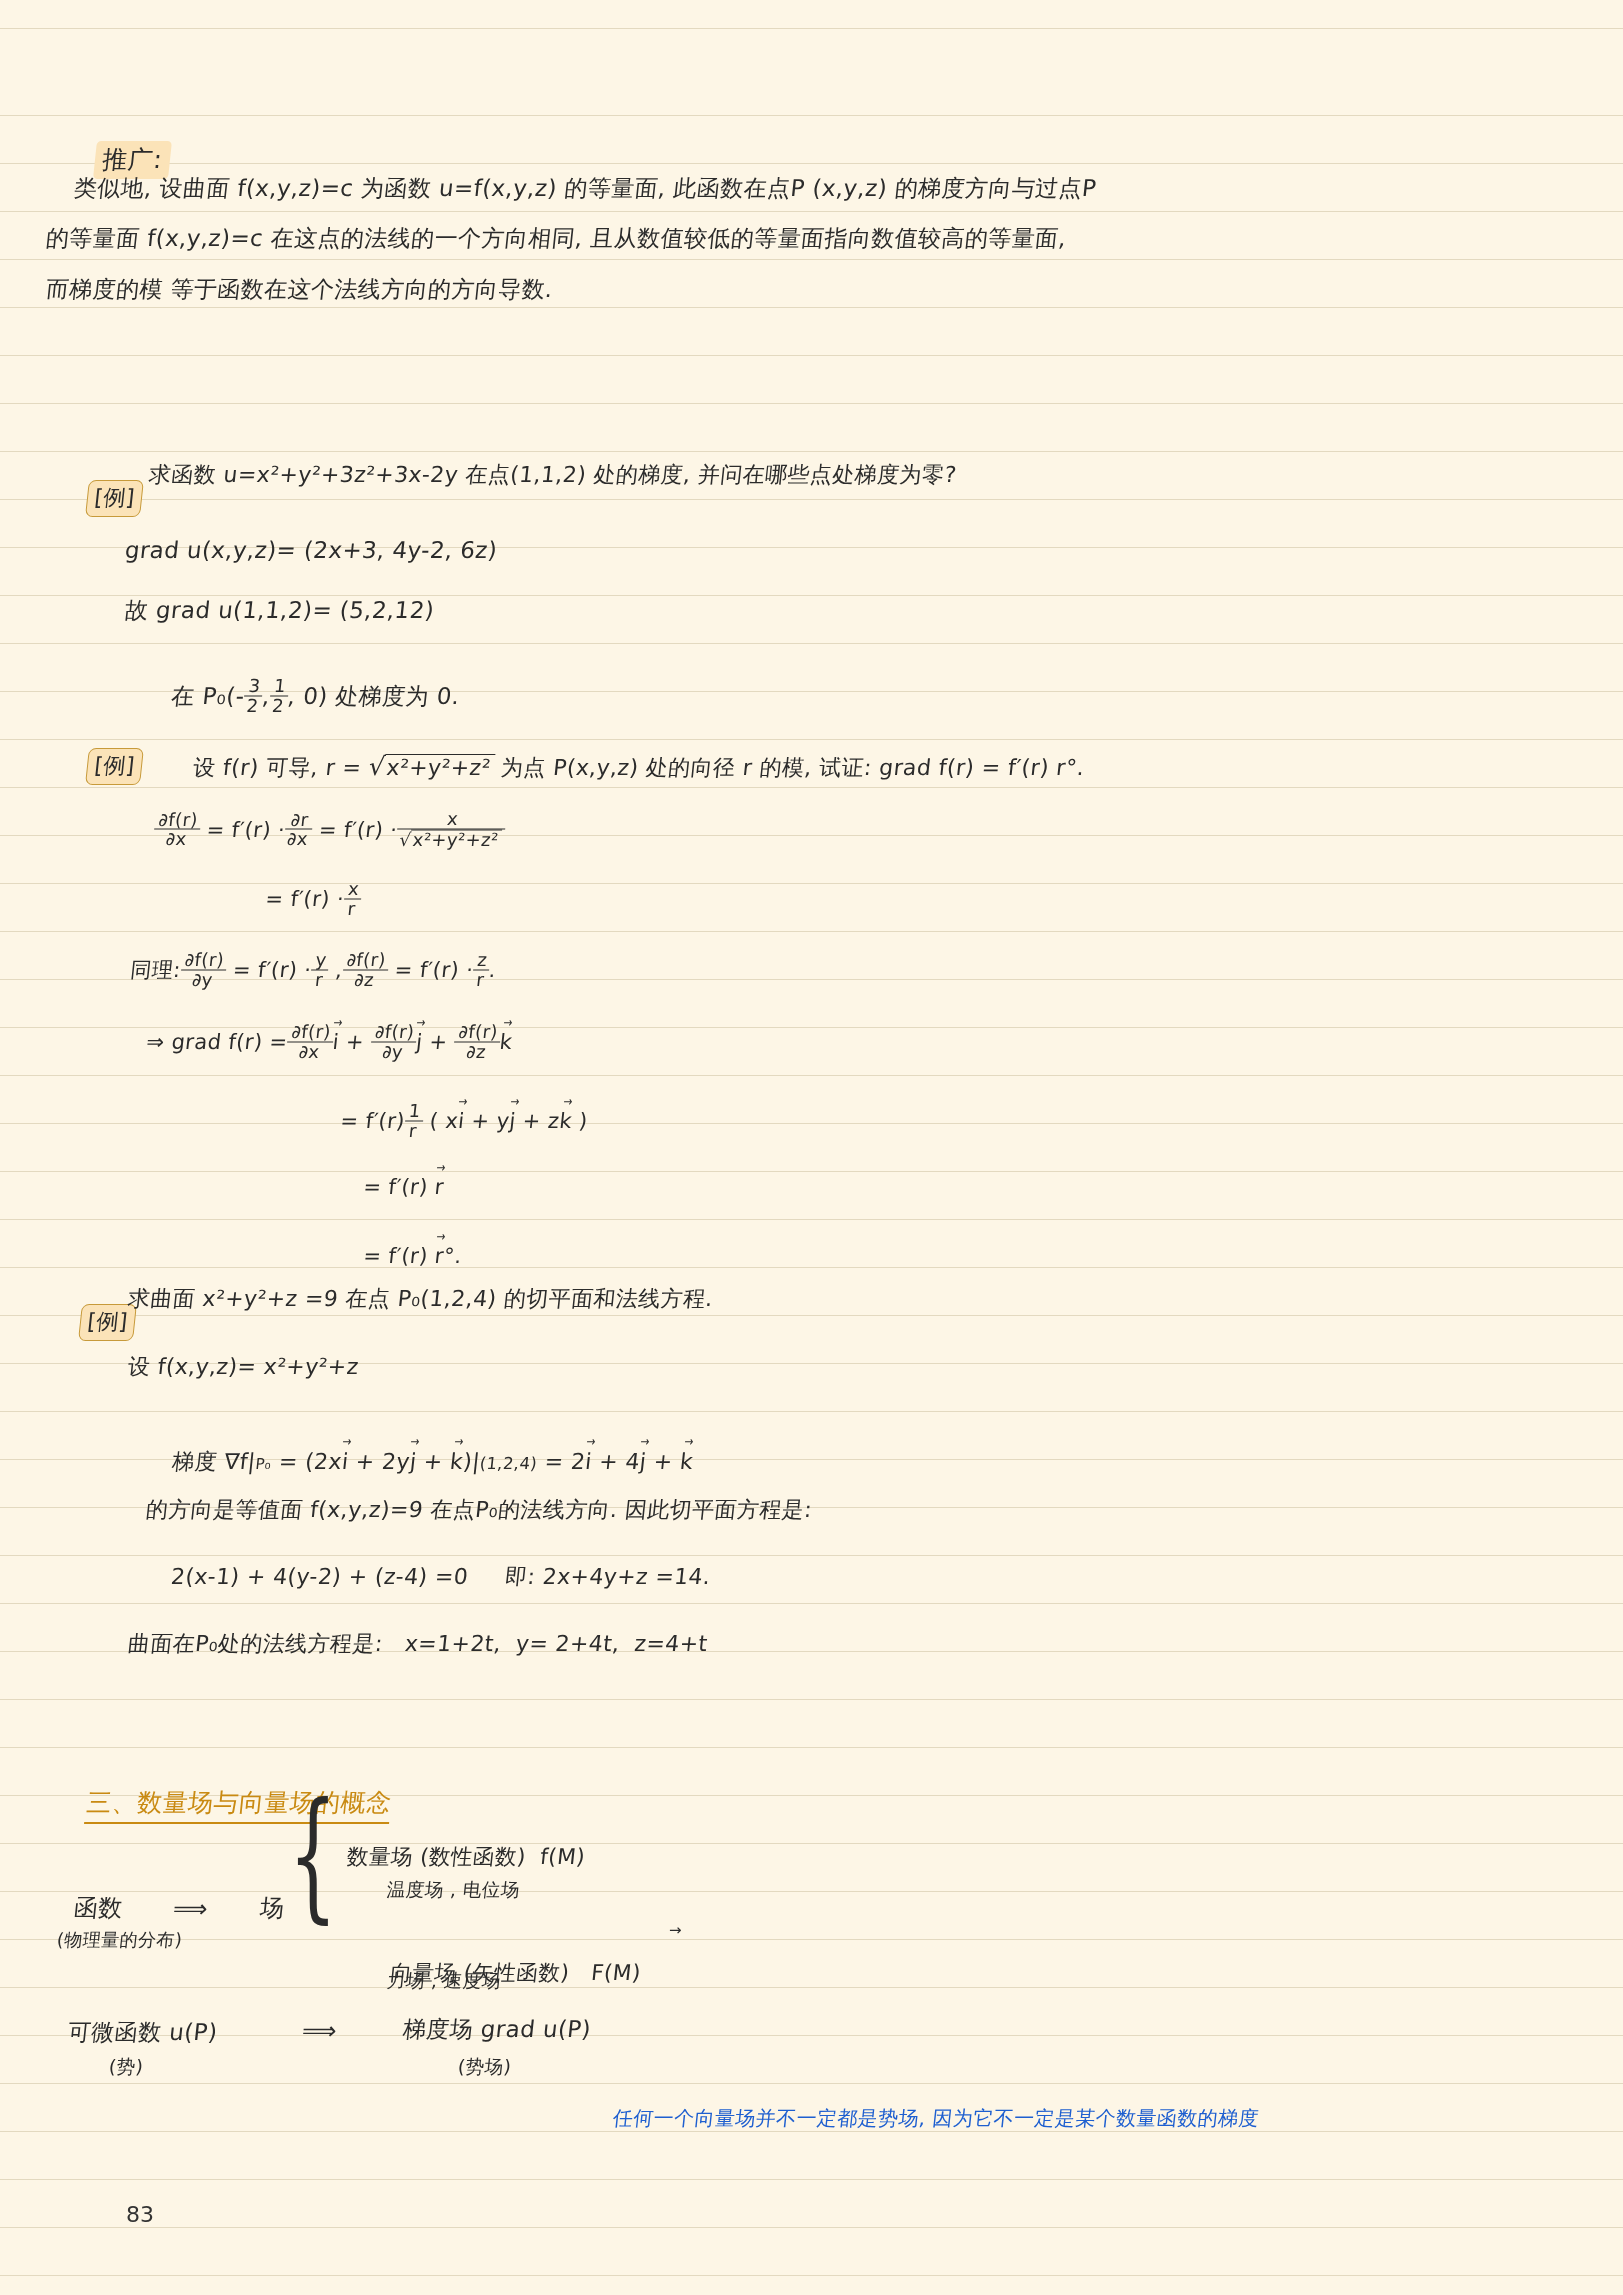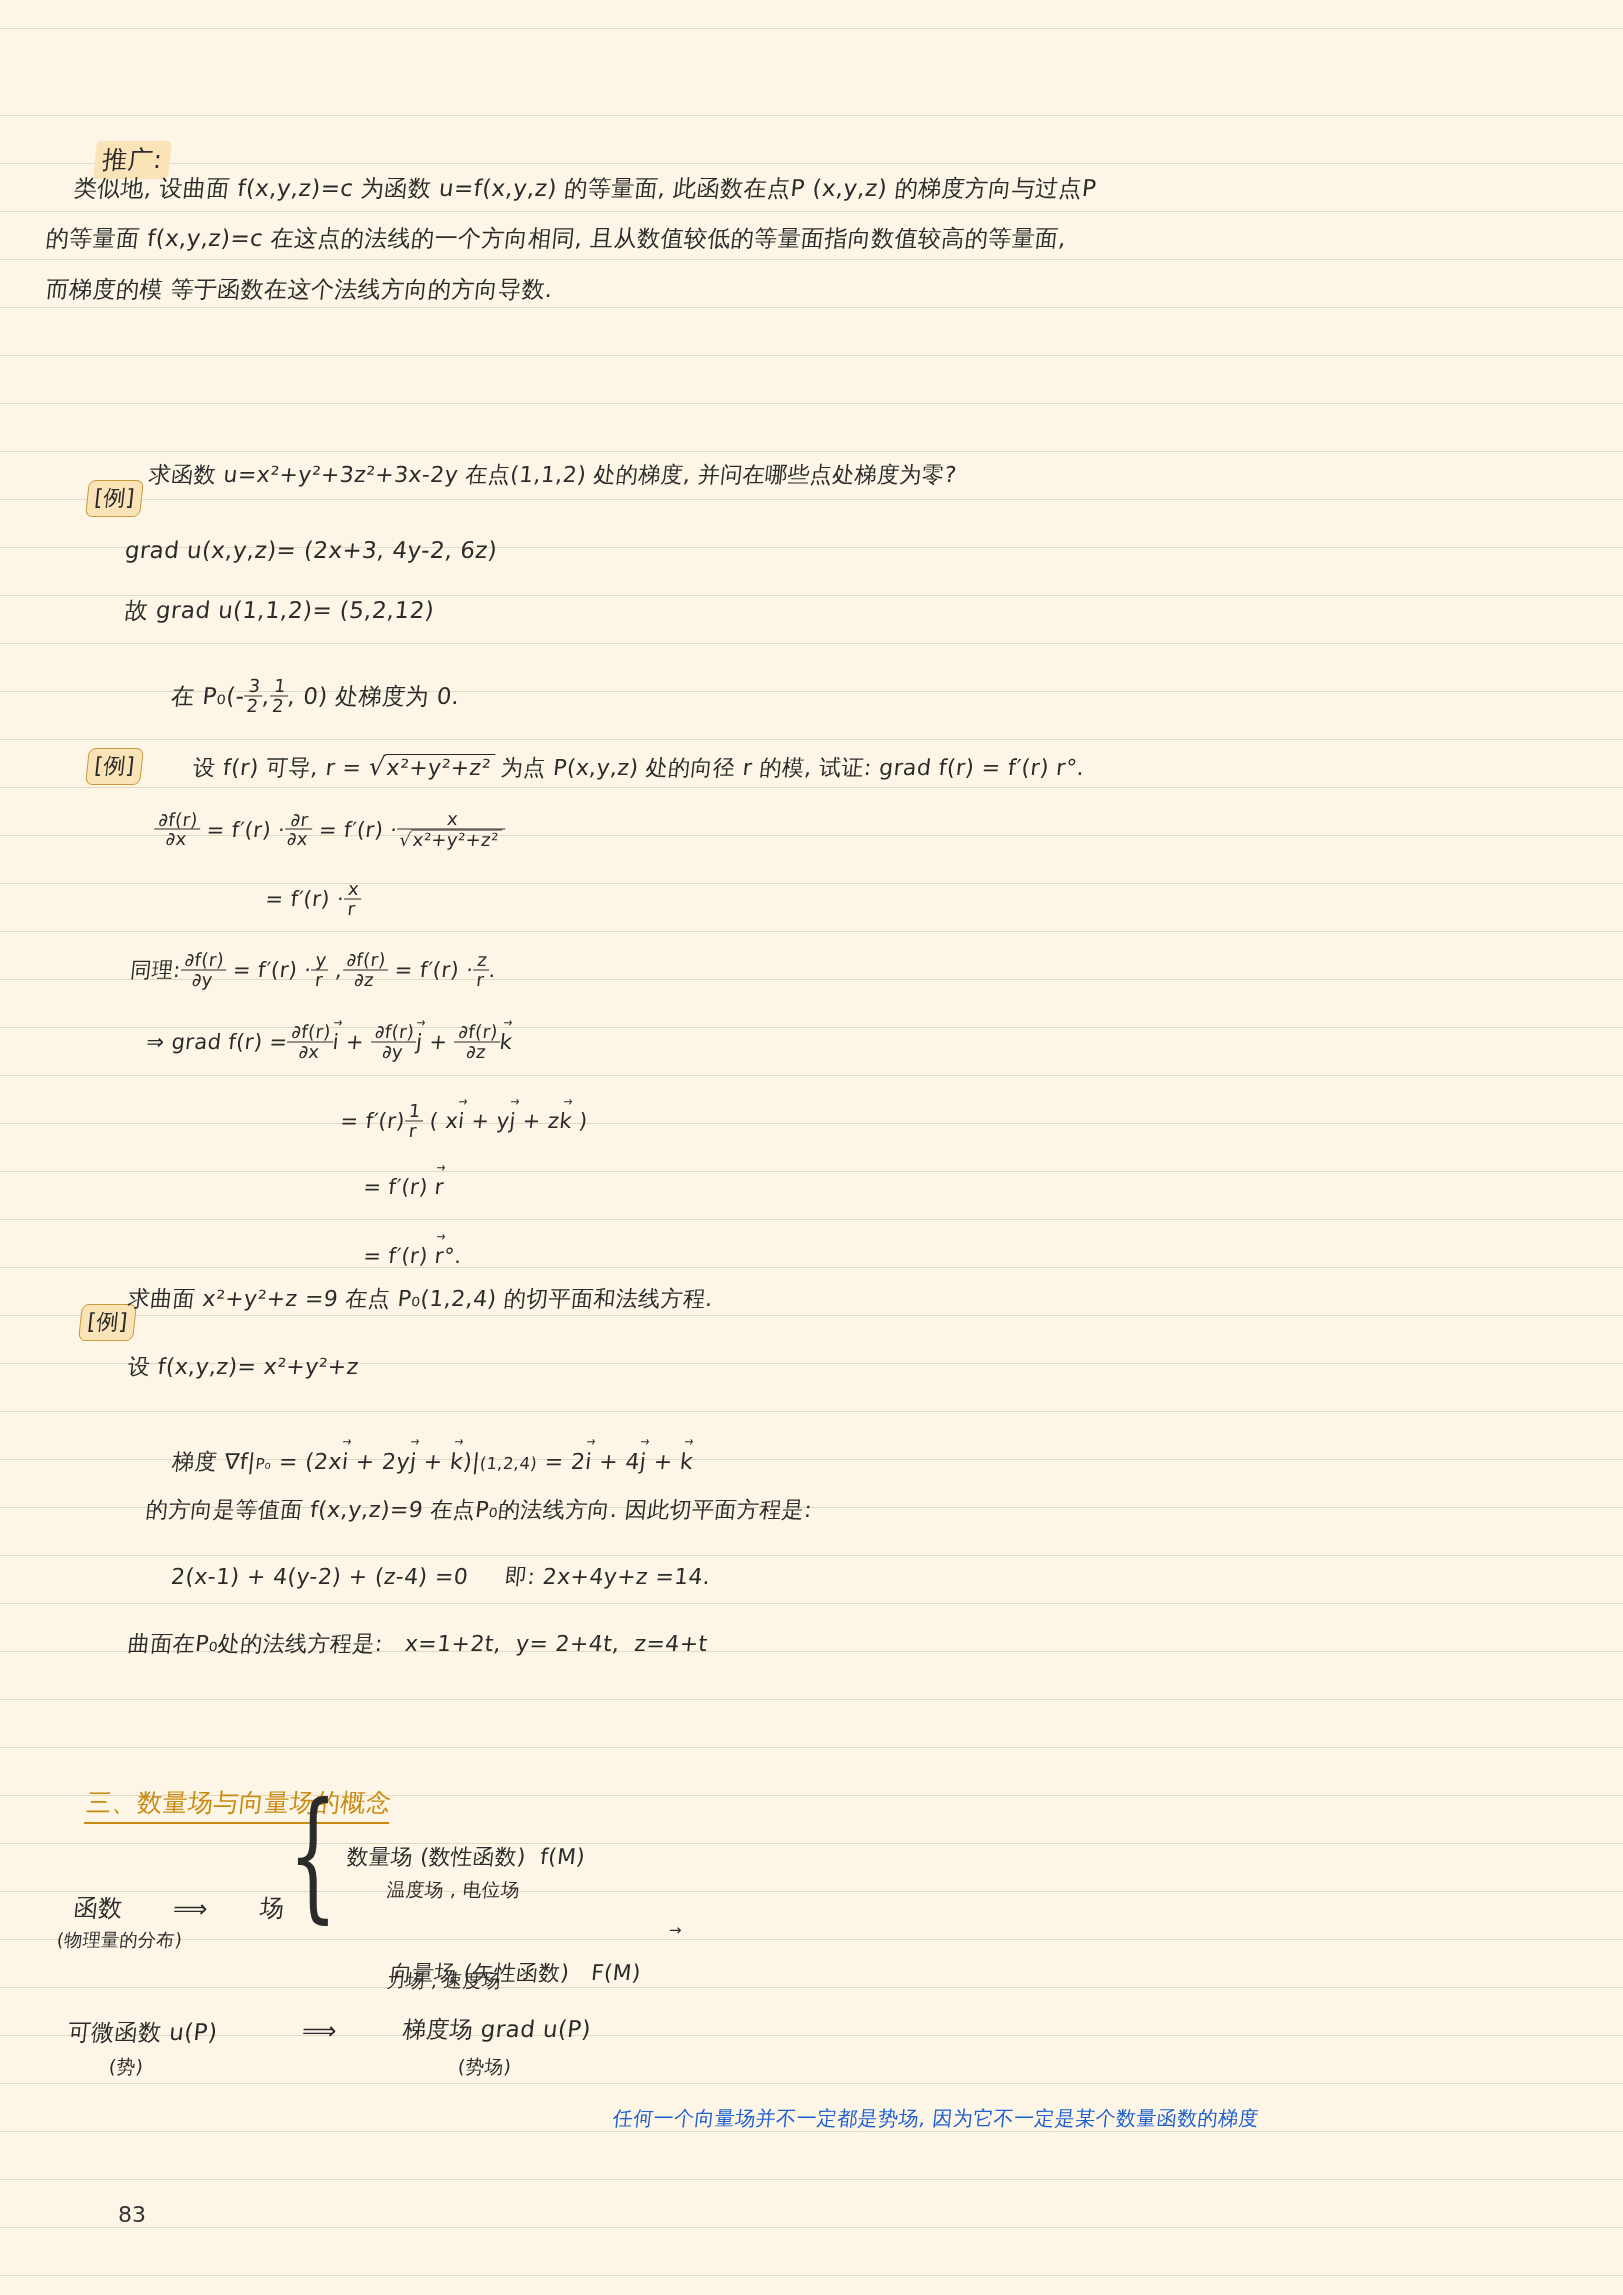--- a/index.html
+++ b/index.html
@@ -103,21 +103,21 @@
   .brace {
     position: absolute;
     font-size: 141px;
     line-height: 1;
     font-family: "DejaVu Serif", serif;
     color: #2b2b2b;
     transform: scaleX(0.55);
   }
   #pagenum {
     position: absolute;
-    left: 118px;
+    left: 126px;
     top: 2202px;
     font-size: 22px;
     color: #333;
     font-family: "DejaVu Sans", sans-serif;
   }
 </style>
 </head>
 <body>
 
 <div id="page">

